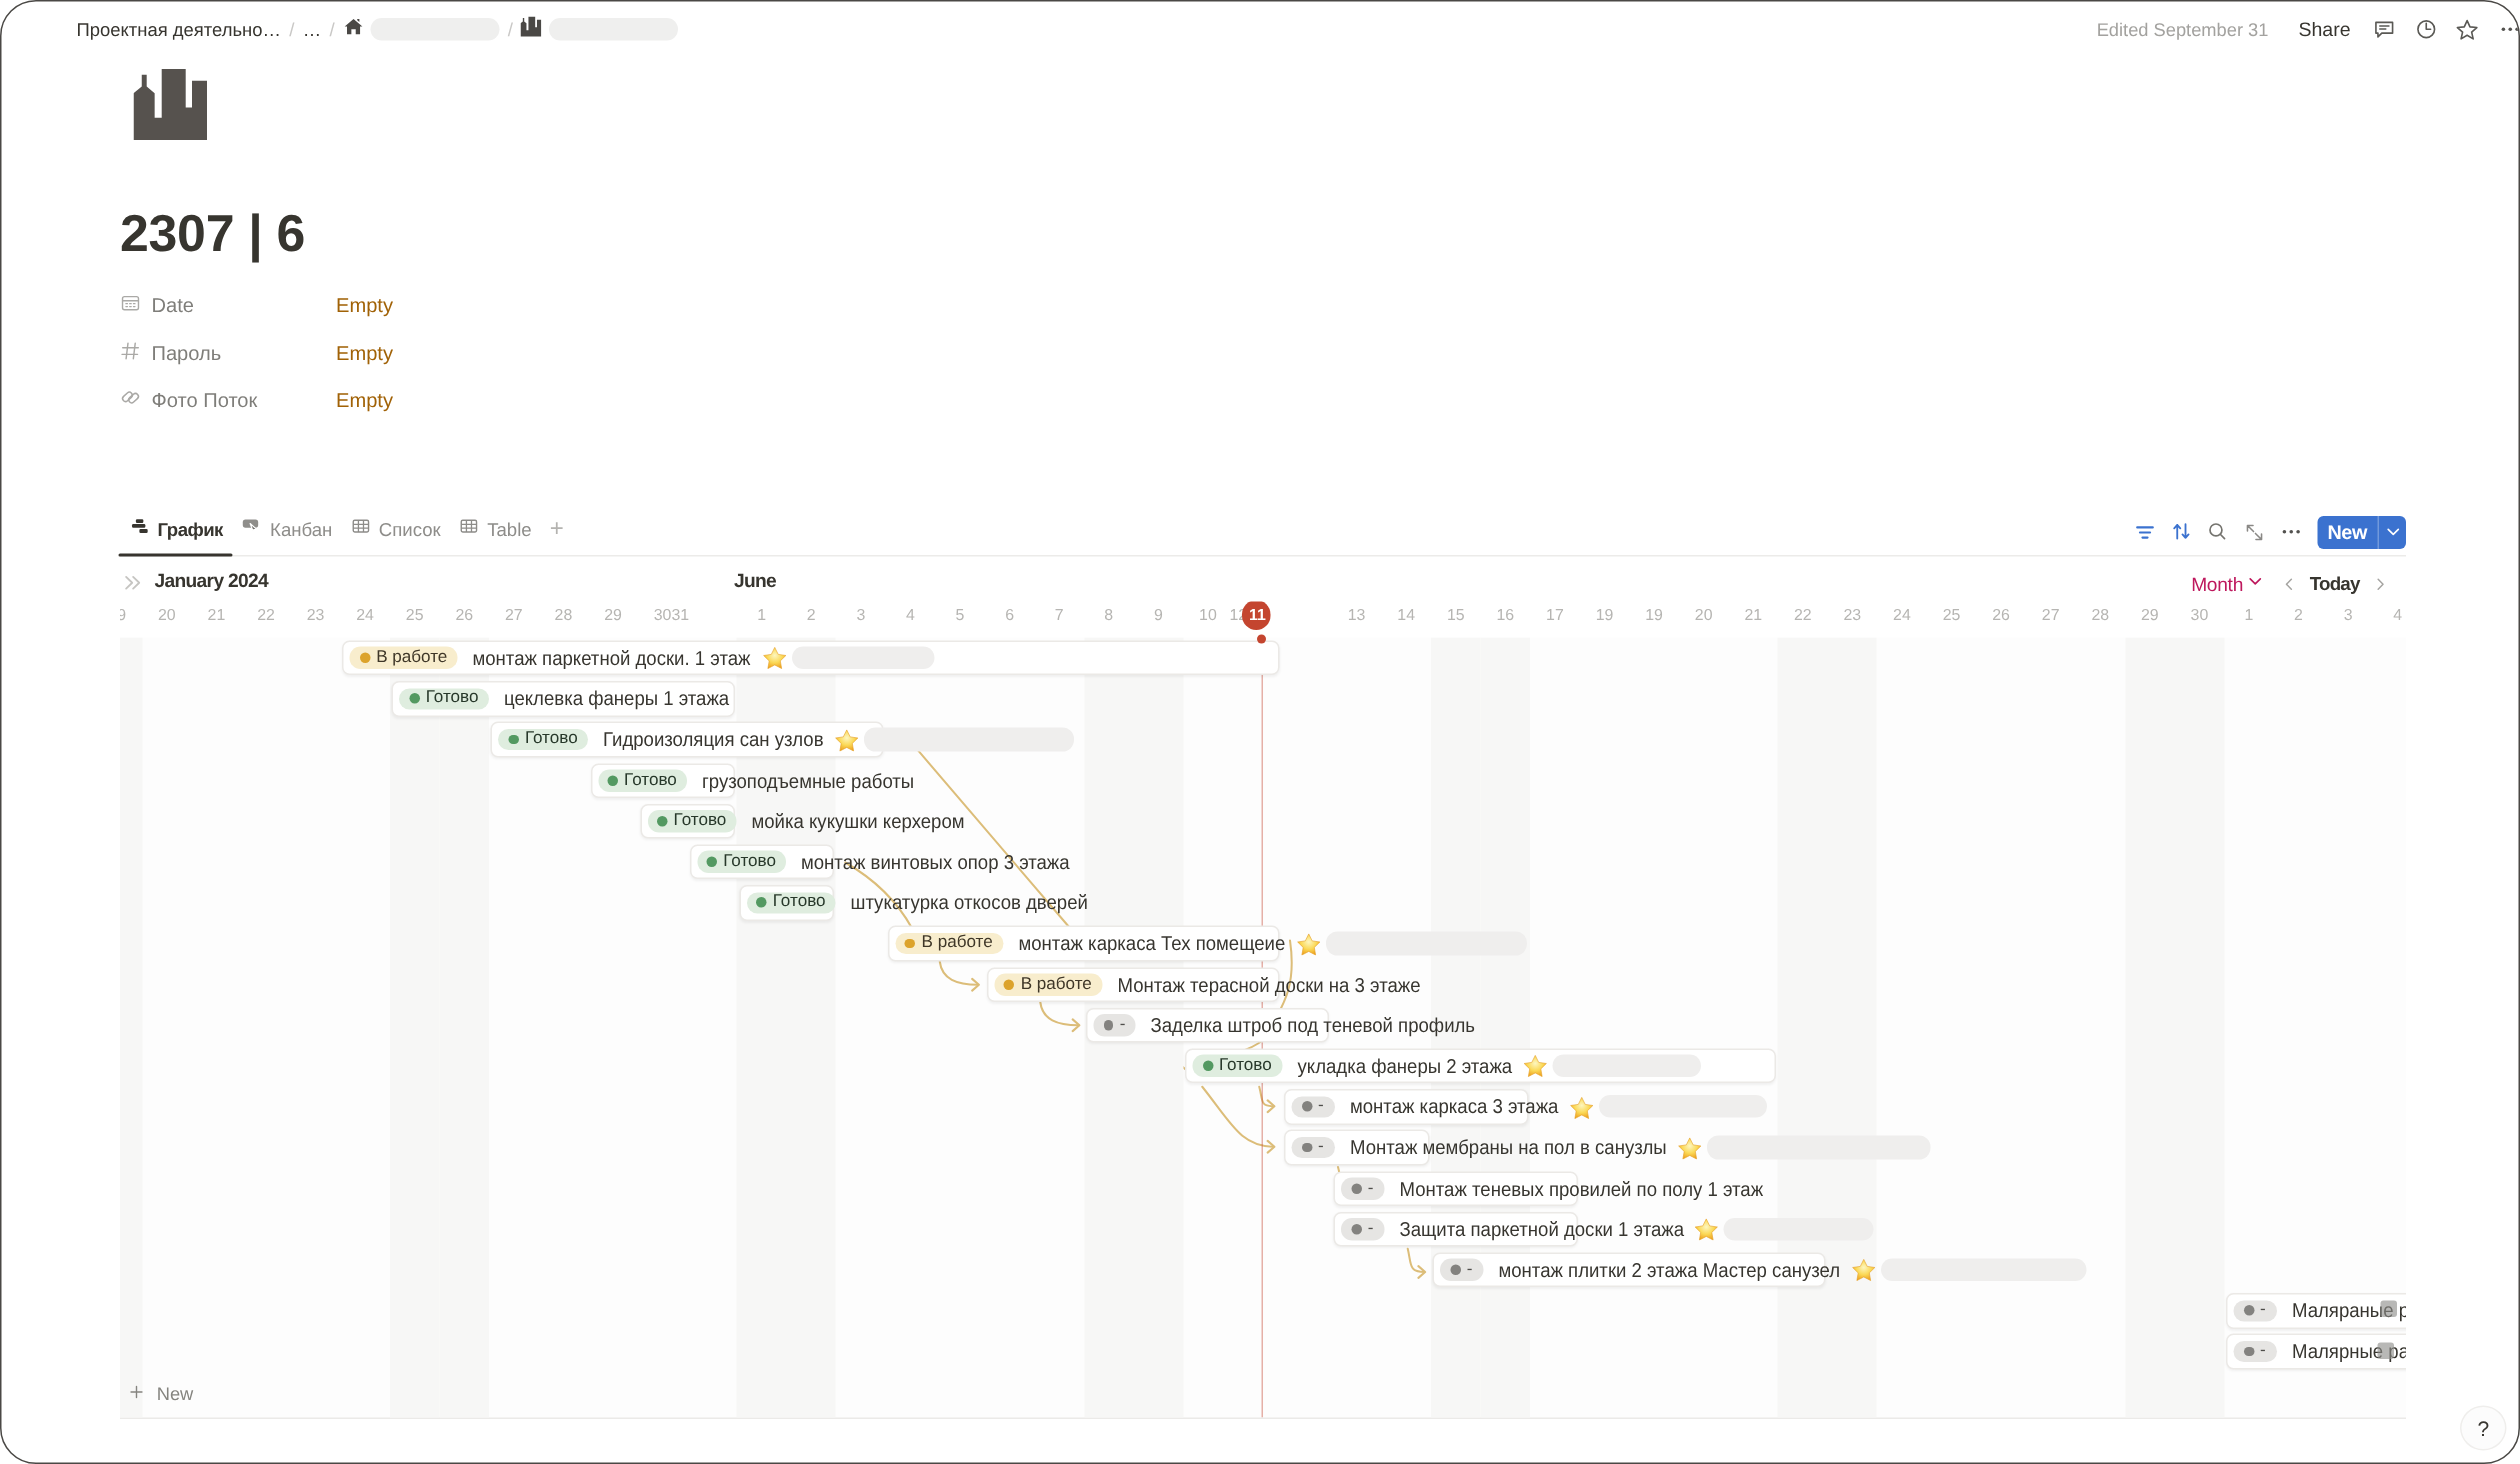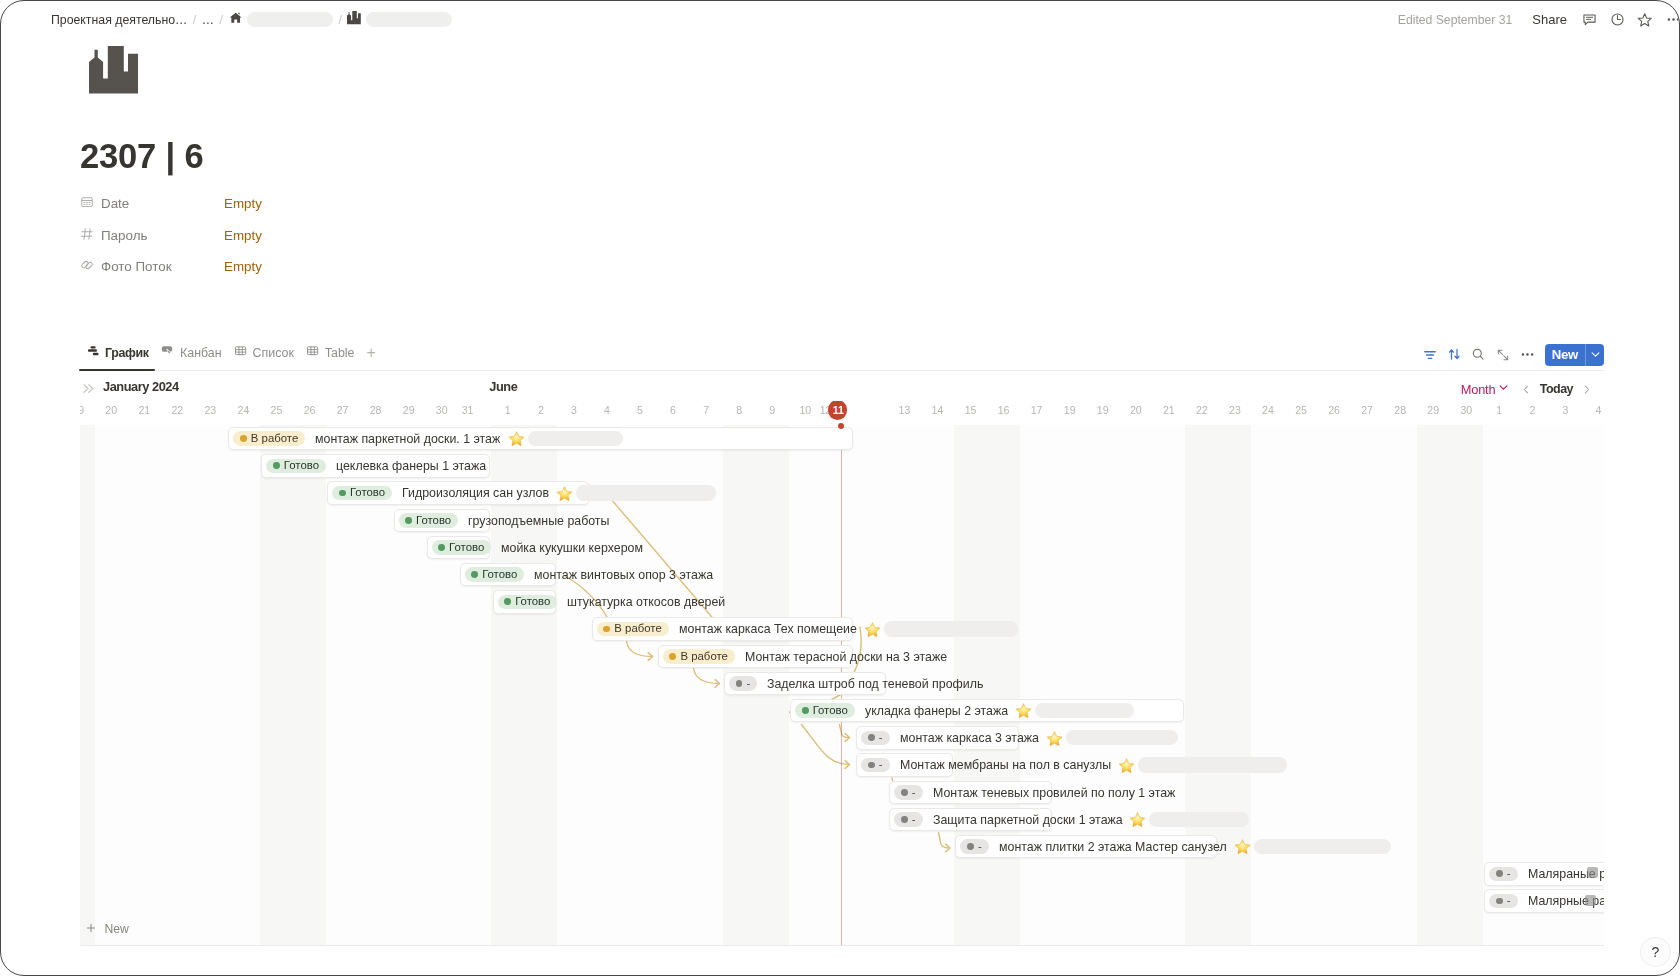--- a/index.html
+++ b/index.html
@@ -281,21 +281,21 @@
         <span class="daylbl" style="left:47.74999999999999px;width:33.05px">21</span>
         <span class="daylbl" style="left:80.79999999999998px;width:33.05px">22</span>
         <span class="daylbl" style="left:113.85px;width:33.05px">23</span>
         <span class="daylbl" style="left:146.9px;width:33.05px">24</span>
         <span class="daylbl" style="left:179.95px;width:33.05px">25</span>
         <span class="daylbl" style="left:212.99999999999997px;width:33.05px">26</span>
         <span class="daylbl" style="left:246.04999999999998px;width:33.05px">27</span>
         <span class="daylbl" style="left:279.09999999999997px;width:33.05px">28</span>
         <span class="daylbl" style="left:312.15px;width:33.05px">29</span>
         <span class="daylbl" style="left:345.19999999999993px;width:33.05px">30</span>
-        <span class="daylbl" style="left:371px;width:33.05px">31</span>
+        <span class="daylbl" style="left:357px;width:33.05px">31</span>
         <span class="daylbl" style="left:411.29999999999995px;width:33.05px">1</span>
         <span class="daylbl" style="left:444.3499999999999px;width:33.05px">2</span>
         <span class="daylbl" style="left:477.3999999999999px;width:33.05px">3</span>
         <span class="daylbl" style="left:510.44999999999993px;width:33.05px">4</span>
         <span class="daylbl" style="left:543.4999999999999px;width:33.05px">5</span>
         <span class="daylbl" style="left:576.55px;width:33.05px">6</span>
         <span class="daylbl" style="left:609.5999999999999px;width:33.05px">7</span>
         <span class="daylbl" style="left:642.65px;width:33.05px">8</span>
         <span class="daylbl" style="left:675.6999999999999px;width:33.05px">9</span>
         <span class="daylbl" style="left:708.7499999999999px;width:33.05px">10</span>

